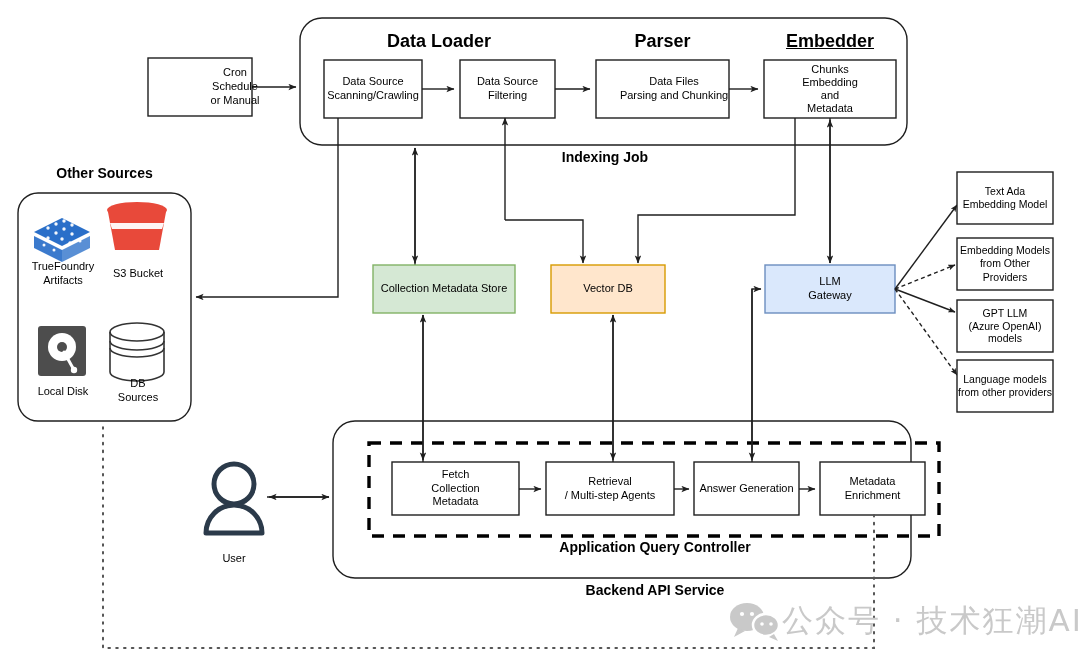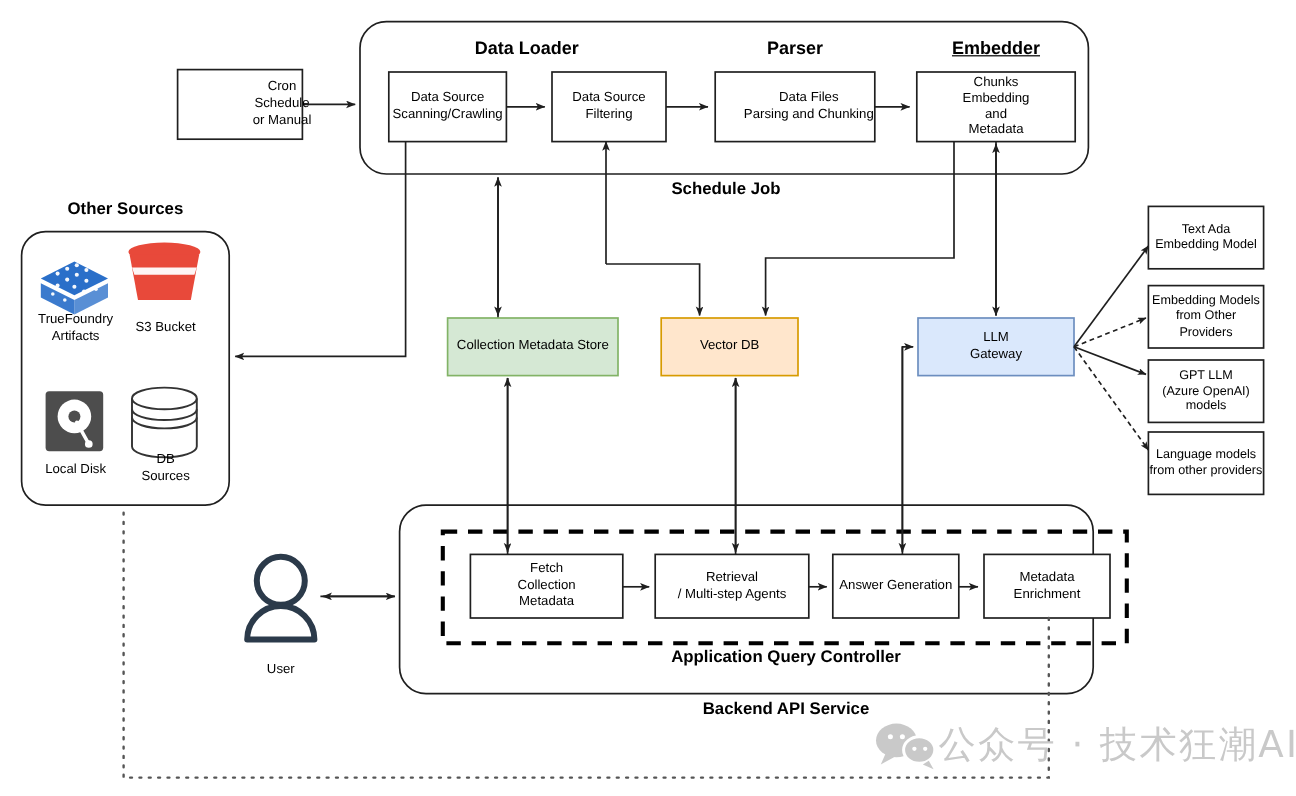--- a/index.html
+++ b/index.html
@@ -2,21 +2,21 @@
 <html><head>
 <meta charset="utf-8">
 <style>
   html,body{margin:0;padding:0;background:#ffffff;}
   body{width:1080px;height:663px;position:relative;overflow:hidden;
        font-family:"Liberation Sans","DejaVu Sans",sans-serif;}
   #stage{position:absolute;left:0;top:0;width:1080px;height:663px;}
   svg{position:absolute;left:0;top:0;width:1080px;height:663px;overflow:visible;}
   .lbl{position:absolute;display:flex;align-items:center;justify-content:center;
        text-align:center;line-height:1.25;color:#000;pointer-events:none;}
-  .bold-title{font-weight:bold;font-size:15px;justify-content:center;}
+  .bold-title{font-weight:bold;font-size:18px;justify-content:center;}
   .box-text{font-size:11px;}
   .box-text-sm{font-size:10.5px;}
   .grp-title{font-weight:bold;font-size:14px;}
   .wm{position:absolute;color:#c9c9c9;font-size:31px;letter-spacing:2px;
       font-family:"DejaVu Sans",sans-serif;white-space:nowrap;}
 </style>
 </head>
 <body>
 
 <div id="stage">
@@ -182,21 +182,21 @@
 Scanning/Crawling</div>
   <div class="lbl box-text" style="left:460px;top:60px;width:95px;height:58px;white-space:pre-line;">Data Source
 Filtering</div>
   <div class="lbl box-text" style="left:596px;top:60px;width:156px;height:58px;white-space:pre-line;border-radius:12px;">Data Files
 Parsing and Chunking</div>
   <div class="lbl box-text" style="left:764px;top:60px;width:132px;height:58px;white-space:pre-line;line-height:1.18;">Chunks
 Embedding
 and
 Metadata</div>
 
-  <div class="lbl grp-title" style="left:460px;top:148px;width:290px;height:20px;">Schedule Job</div>
+  <div class="lbl grp-title" style="left:460px;top:148px;width:290px;height:20px;">Indexing Job</div>
 
   <div class="lbl grp-title" style="left:18px;top:164px;width:173px;height:20px;">Other Sources</div>
 
   <div class="lbl box-text" style="left:20px;top:258px;width:86px;height:32px;white-space:pre-line;">TrueFoundry
 Artifacts</div>
   <div class="lbl box-text" style="left:100px;top:264px;width:76px;height:20px;">S3 Bucket</div>
   <div class="lbl box-text" style="left:24px;top:382px;width:78px;height:20px;">Local Disk</div>
   <div class="lbl box-text" style="left:104px;top:375px;width:68px;height:32px;white-space:pre-line;">DB
 Sources</div>
 

